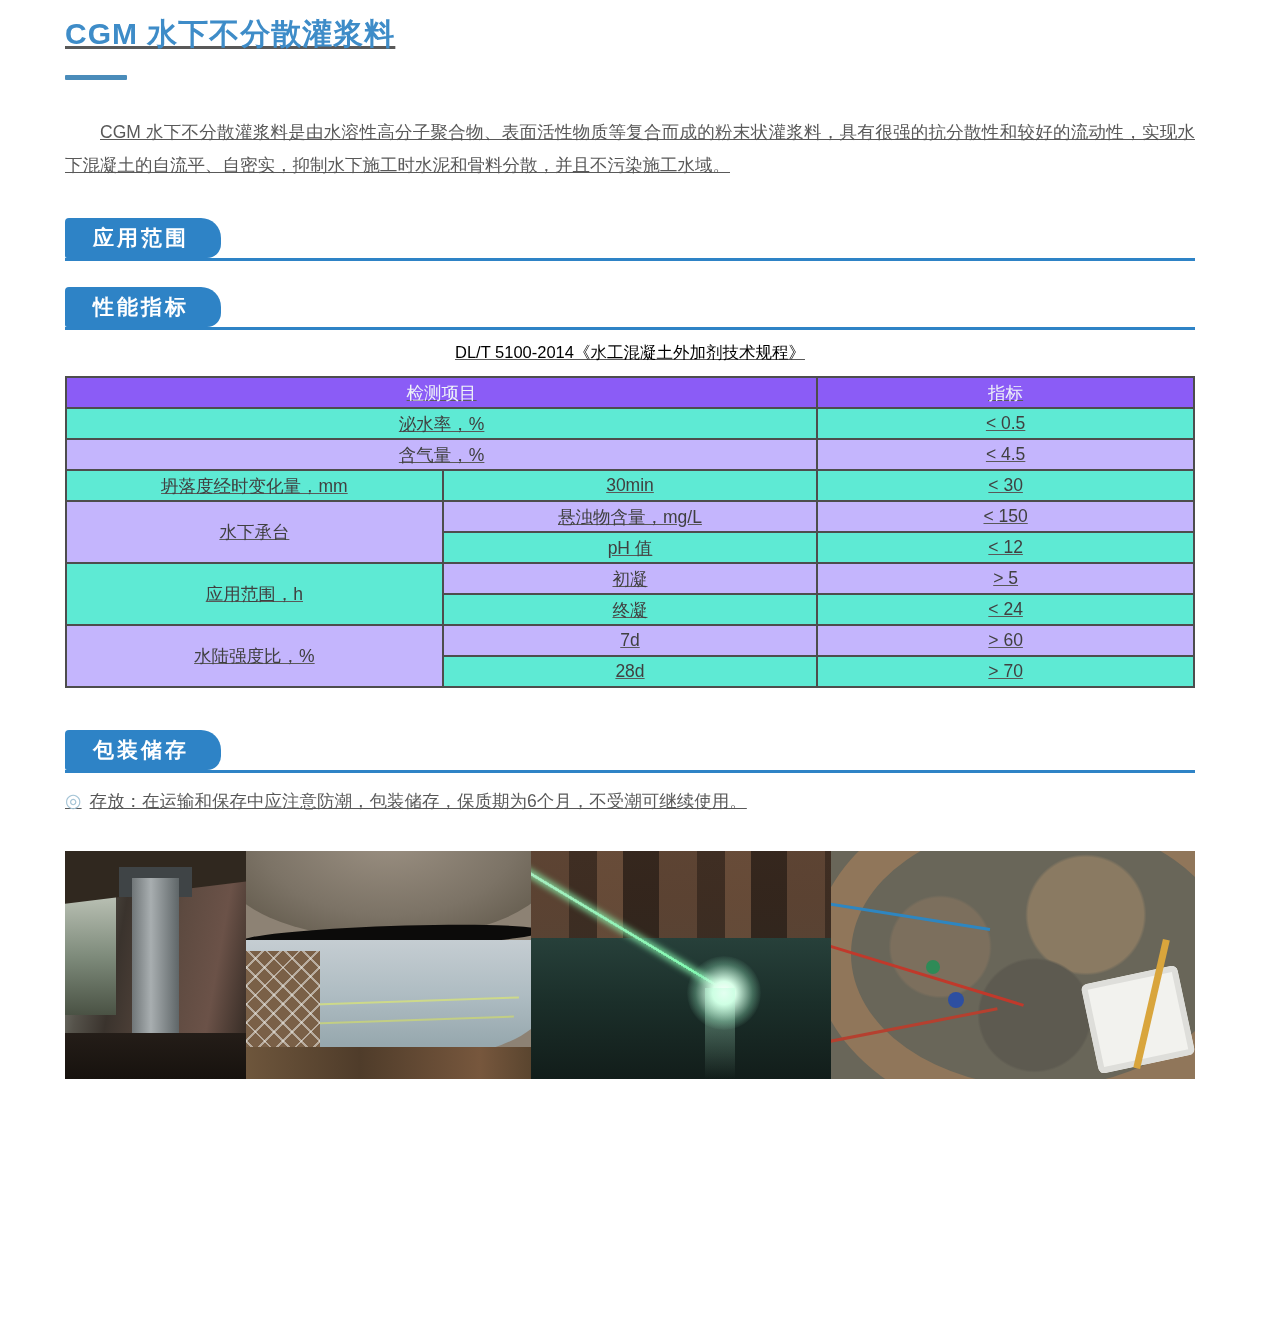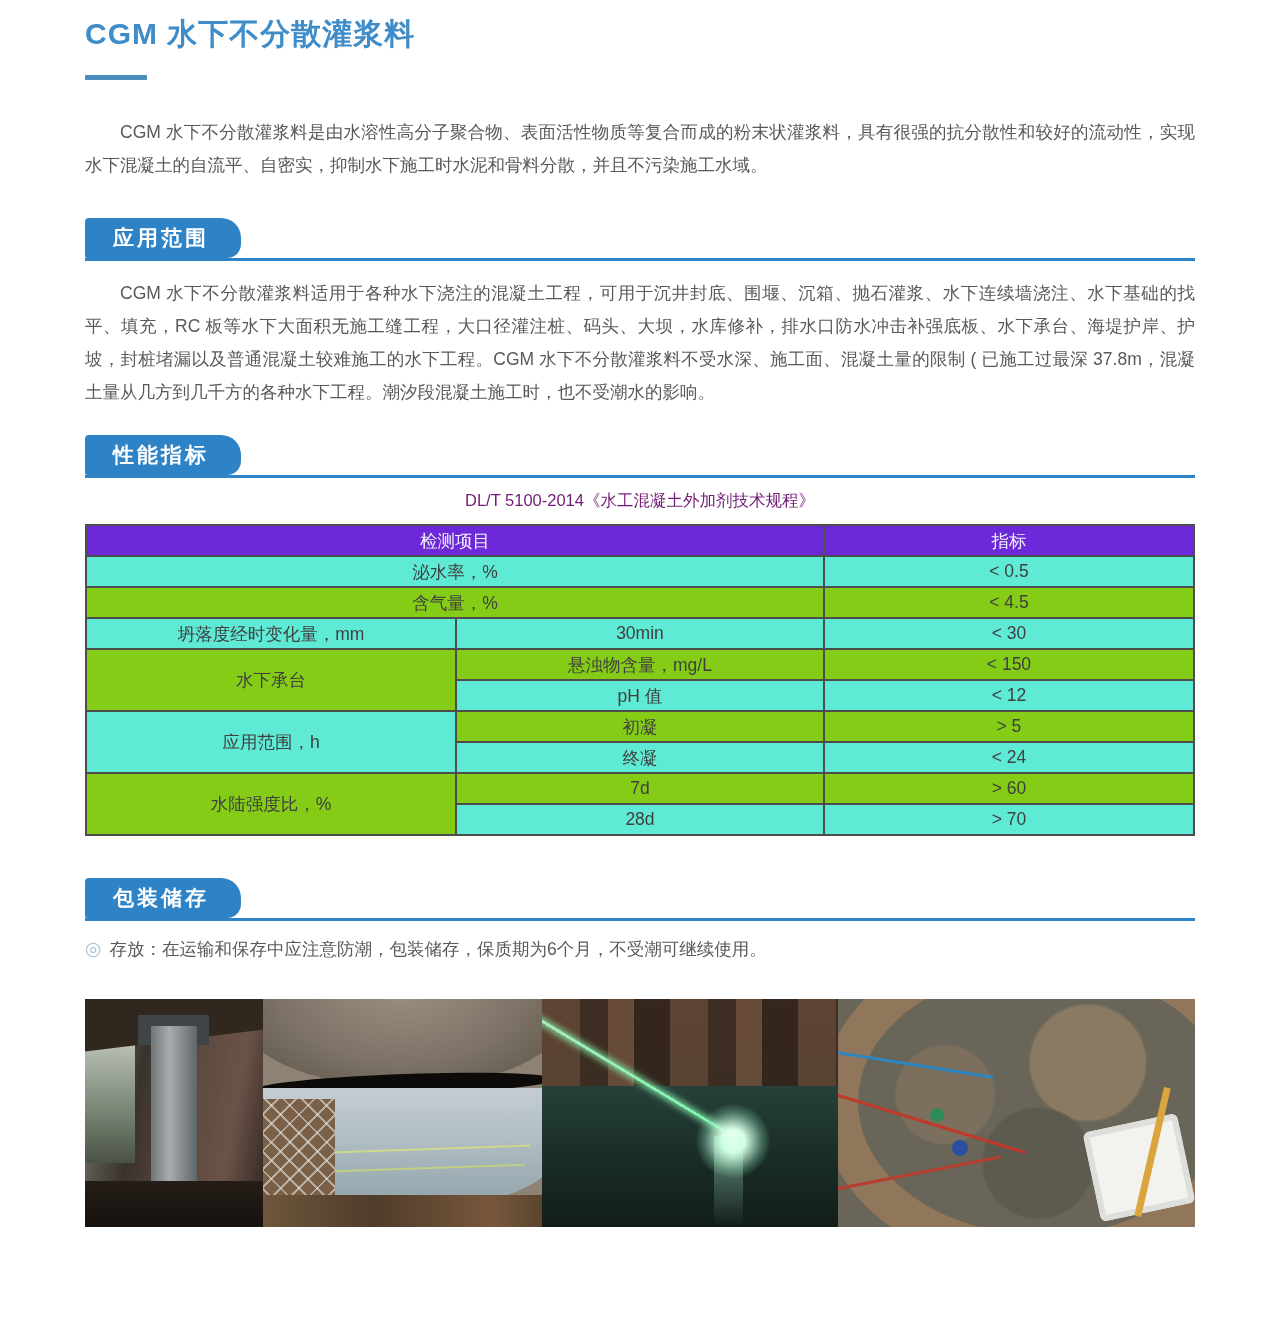--- a/index.html
+++ b/index.html
@@ -2,21 +2,21 @@
 <html><head>
 <meta charset="utf-8">
 <style>
   * { margin:0; padding:0; box-sizing:border-box; }
   html,body { background:#ffffff; }
   body {
     width:1280px; height:1344px;
     font-family:"Liberation Sans","DejaVu Sans",sans-serif;
     color:#595959; overflow:hidden;
   }
-  .page { width:1280px; height:1008px; padding:14px 85px 0 85px; background:#fff; }
+  .page { width:1280px; height:1008px; padding:14px 85px 0 65px; background:#fff;text-decoration:underline; }
 
   
   .title { color:#3e8cc8; font-size:30px; font-weight:bold; letter-spacing:1px; }
   .title-underline { width:62px; height:5px; background:#4a8cba; margin-top:20px; border-radius:1px; }
 
   
   .para { margin-top:36px; font-size:17.5px; line-height:33px; text-indent:2em; color:#595959; text-align:justify; }
   .para2 { margin-top:16px; }
 
   
@@ -24,29 +24,29 @@
   .badge {
     display:inline-block; background:#2e83c6; color:#ffffff;
     font-size:21px; font-weight:bold; letter-spacing:3px;
     height:40px; line-height:40px; padding:0 32px 0 28px;
     border-radius:4px 20px 14px 2px; vertical-align:bottom;
   }
   .section-head.perf-head { margin-top:26px; }
   .section-head.pack-head { margin-top:42px; }
 
   
-  .std-caption { margin-top:12px; text-align:center; font-size:16.5px; color:#701a75; }
+  .std-caption { margin-top:12px; text-align:center; font-size:16.5px; color:#000000; }
   table.perf {
     width:100%; margin-top:12px; border-collapse:collapse;
     font-size:17.5px; color:#404040; text-align:center; table-layout:fixed;
   }
   table.perf th, table.perf td { border:2px solid #4d4d4d; height:31px; padding:1px 4px; font-weight:normal; }
-  table.perf th { background:#6d28d9; color:#eef3f8; }
+  table.perf th { background:#8b5cf6; color:#eef3f8; }
   td.g { background:#5eead4; }
-  td.w { background:#84cc16;margin-top:15px; }
+  td.w { background:#c4b5fd;margin-top:15px; }
 
   
   .bullets { margin-top:16px; list-style:none; }
   .bullets li { font-size:17.5px; line-height:24px; margin-bottom:11px; color:#595959; }
   .bullet-ico { color:#a4c4d6; font-size:19px; margin-right:8px; }
 
   
   .photos { margin-top:38px; width:100%; height:228px; display:flex; }
   .photo { position:relative; height:100%; overflow:hidden; }
   .photo > div { position:absolute; }
@@ -99,21 +99,20 @@
 <div class="page">
 
   <h1 class="title">CGM 水下不分散灌浆料</h1>
   <div class="title-underline"></div>
 
   <p class="para">CGM 水下不分散灌浆料是由水溶性高分子聚合物、表面活性物质等复合而成的粉末状灌浆料，具有很强的抗分散性和较好的流动性，实现水下混凝土的自流平、自密实，抑制水下施工时水泥和骨料分散，并且不污染施工水域。</p>
 
   <div class="section-head">
     <span class="badge">应用范围</span>
   </div>
-  <p class="para para2">CGM 水下不分散灌浆料适用于各种水下浇注的混凝土工程，可用于沉井封底、围堰、沉箱、抛石灌浆、水下连续墙浇注、水下基础的找平、填充，RC 板等水下大面积无施工缝工程，大口径灌注桩、码头、大坝，水库修补，排水口防水冲击补强底板、水下承台、海堤护岸、护坡，封桩堵漏以及普通混凝土较难施工的水下工程。CGM 水下不分散灌浆料不受水深、施工面、混凝土量的限制 ( 已施工过最深 37.8m，混凝土量从几方到几千方的各种水下工程。潮汐段混凝土施工时，也不受潮水的影响。</p>
 
   <div class="section-head perf-head">
     <span class="badge">性能指标</span>
   </div>
   <div class="std-caption">DL/T 5100-2014《水工混凝土外加剂技术规程》</div>
 
   <table class="perf">
     <colgroup>
         <col style="width:33.4%">
         <col style="width:33.2%">

